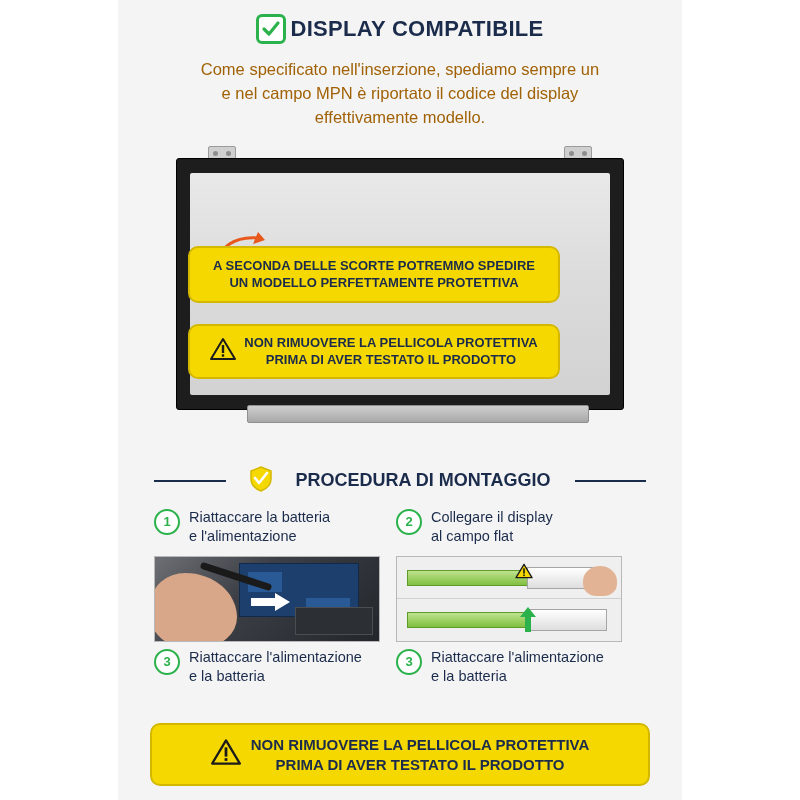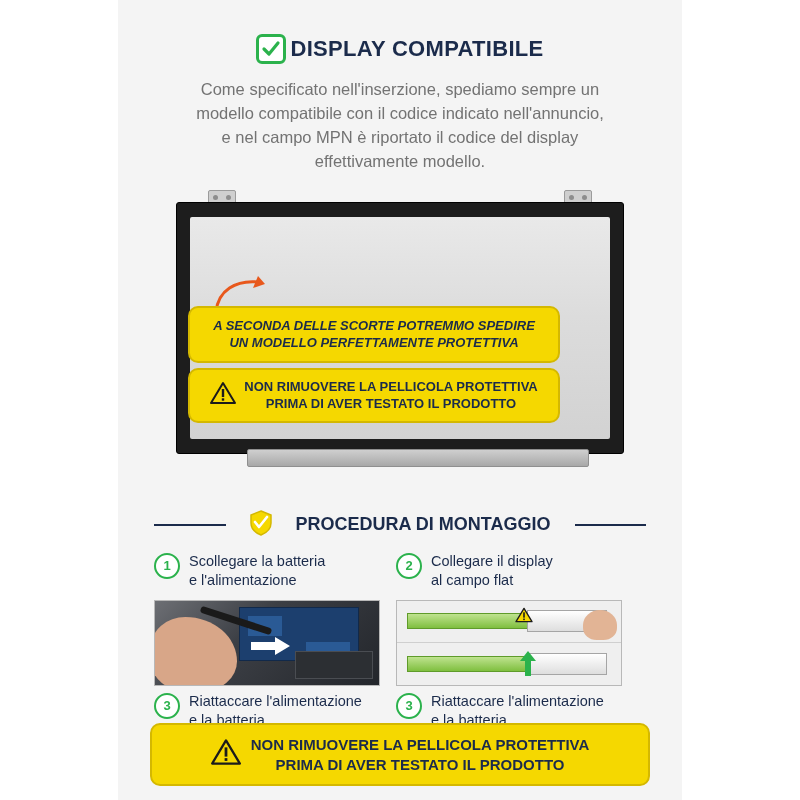--- a/index.html
+++ b/index.html
@@ -34,21 +34,21 @@
     width: 100%;
     height: 100%;
   }
 
   
   .header-row {
     display: flex;
     align-items: center;
     justify-content: center;
     gap: 4px;
-    padding-top: 34px;
+    padding-top: 14px;
   }
   .check-box-icon {
     width: 30px;
     height: 30px;
     border-radius: 6px;
     background: #ffffff;
     border: 3px solid #2bb24c;
     box-sizing: border-box;
     display: flex;
     align-items: center;
@@ -60,21 +60,21 @@
     font-weight: bold;
     color: #1b2b4b;
     letter-spacing: 0.3px;
   }
   .intro {
     margin: 14px auto 16px auto;
     width: 492px;
     text-align: center;
     font-size: 16.5px;
     line-height: 1.45;
-    color: #737373;
+    color: #a16207;
   }
 
   
   .panel-wrap {
     position: relative;
     margin: 14px auto 0 auto;
     width: 500px;
     height: 300px;
   }
   .bracket {
@@ -147,21 +147,21 @@
     border: 2px solid #d4b800;
     border-radius: 10px;
     box-sizing: border-box;
     text-align: center;
     color: #1b2b4b;
     font-weight: bold;
     font-size: 13px;
     line-height: 1.35;
     padding: 9px 8px;
   }
-  .yellow-box.one { top: 116px; font-style: italic; }
+  .yellow-box.one { top: 100px; }
   .yellow-box.two {
     top: 178px;
     display: flex;
     align-items: center;
     gap: 8px;
     justify-content: center;
     text-align: center;
     padding: 8px 10px;
   }
   .warn-tri {
@@ -323,21 +323,20 @@
         <span class="check-box-icon">
           <svg width="20" height="20" viewBox="0 0 20 20" aria-hidden="true">
             <polyline points="3,10 8,15 17,4" fill="none" stroke="#2bb24c" stroke-width="3.2" stroke-linecap="round" stroke-linejoin="round"></polyline>
           </svg>
         </span>
         <span class="header-title">DISPLAY COMPATIBILE</span>
       </div>
 
       <div class="intro">
         <div>Come specificato nell'inserzione, spediamo sempre un</div>
-        <div>modello compatibile con il codice indicato nell'annuncio,</div>
         <div>e nel campo MPN è riportato il codice del display</div>
         <div>effettivamente modello.</div>
       </div>
 
       <div class="panel-wrap">
         <div class="bracket left"></div>
         <div class="bracket right"></div>
 
         <div class="panel">
           <div class="panel-screen"></div>
@@ -382,21 +381,21 @@
         <span class="montage-title">PROCEDURA DI MONTAGGIO</span>
         <span class="hr-line"></span>
       </div>
 
       <div class="steps">
 
         <div class="step-col">
           <div class="step-row">
             <span class="step-num">1</span>
             <span class="step-text">
-              <span>Scollegare la batteria</span><br>
+              <span>Riattaccare la batteria</span><br>
               <span>e l'alimentazione</span>
             </span>
           </div>
           <div class="step-img img-a">
             <span class="board"></span>
             <span class="batt"></span>
             <span class="driver"></span>
             <span class="hand"></span>
             <span class="white-arrow">
               <svg width="40" height="18" viewBox="0 0 40 18" aria-hidden="true">

